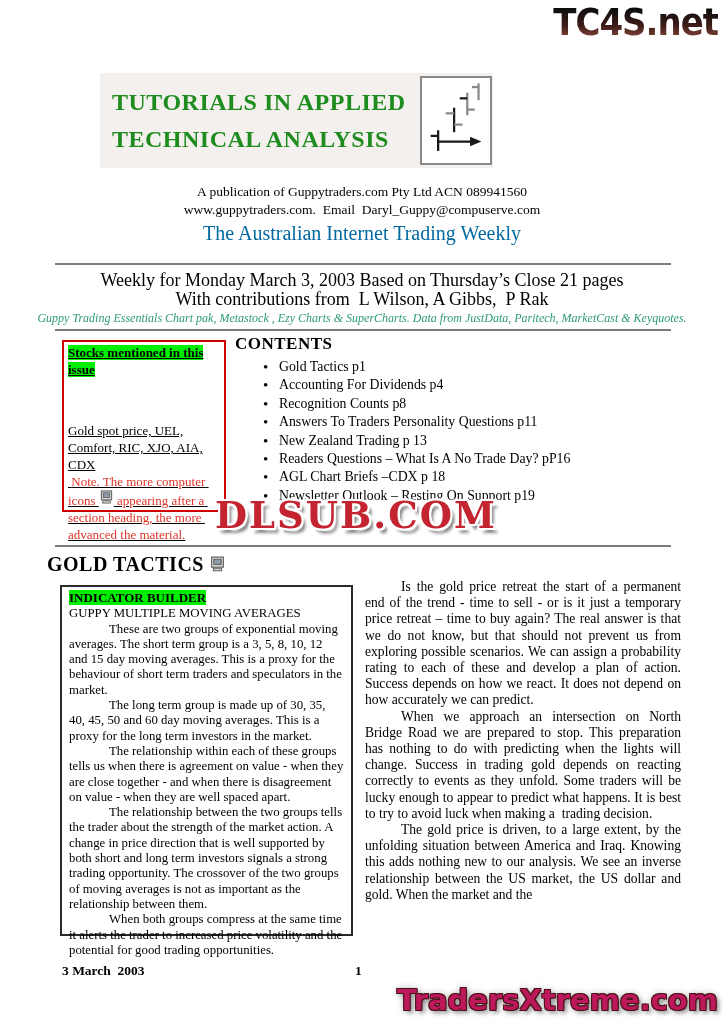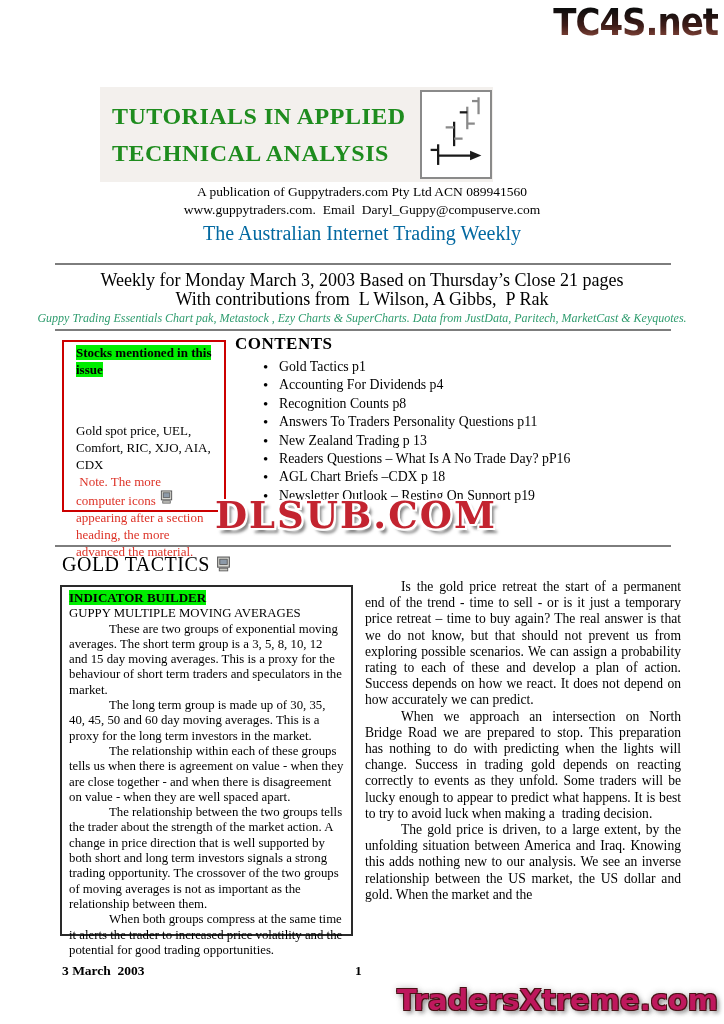--- a/index.html
+++ b/index.html
@@ -32,21 +32,21 @@
     position:absolute; right:6px; top:983px;
     font-family:"DejaVu Sans", sans-serif; font-weight:bold;
     font-size:29px; letter-spacing:0px; color:#be185d;
     text-shadow:
       -1px -1px 0 #4a1216, 1px -1px 0 #4a1216, -1px 1px 0 #4a1216, 1px 1px 0 #4a1216,
       0 0 7px rgba(150,150,150,.9), 3px 3px 4px rgba(120,120,120,.8);
   }
 
   
   .masthead {
-    position:absolute; left:100px; top:87px; width:393px; height:95px;
+    position:absolute; left:100px; top:73px; width:393px; height:95px;
     background:#f3f0ed; display:flex; align-items:center;
   }
   .masthead-title {
     flex:1; padding-left:12px;
     font-weight:bold; font-size:24px; line-height:37px;
     color:#1e8c1e; letter-spacing:0.5px;
   }
   .chart-iconbox {
     width:72px; height:89px; background:#ffffff;
     border:2px solid #8a8a8a; margin-right:1px; flex:none;
@@ -59,42 +59,42 @@
 
   .rule { position:absolute; left:55px; width:616px; height:2px; background:#7d7d7d; }
 
   .issue { position:absolute; left:0; top:271px; width:724px; text-align:center; }
   .issue .l { font-size:18px; line-height:18.5px; white-space:pre-wrap; }
   .issue .tools { font-size:12px; font-style:italic; color:#2e9c6e; margin-top:3px; white-space:pre-wrap; }
 
   
   .stocksbox {
     position:absolute; left:62px; top:340px; width:164px; height:172px;
-    border:2px solid #cc0000; padding:2px 12px;
-    font-size:13px; line-height:17px;
+    border:2px solid #cc0000; padding:2px 4px;
+    font-size:13px; line-height:17px;text-decoration:underline;
   }
   .stocksbox .head { font-weight:bold; background:#00ee00; display:inline; }
   .stocksbox .stocks { margin-top:44px; }
   .stocksbox .note { color:#dd3328; white-space:pre-wrap; }
 
   
   .contents { position:absolute; left:235px; top:334px; width:420px; }
   .contents h2 { font-size:17px; font-weight:bold; letter-spacing:0.5px; }
   .contents ul { list-style:none; margin-top:4px; }
   .contents li {
     font-size:13.8px; line-height:18.4px; padding-left:44px; position:relative;
   }
   .contents li::before {
     content:"•"; position:absolute; left:28px; font-size:15px;
   }
 
   
   .gold-heading {
-    position:absolute; left:62px; top:553px;
-    font-size:20px; font-weight:normal; letter-spacing:0.5px;
+    position:absolute; left:47px; top:553px;
+    font-size:20px; font-weight:bold; letter-spacing:0.5px;
   }
   .gold-heading svg { vertical-align:-2px; margin-left:5px; }
 
   .indicatorbox {
     position:absolute; left:60px; top:585px; width:293px; height:351px;
     border:2px solid #2a2a2a; padding:3px 7px;
     font-size:12.8px; line-height:15.3px;
   }
   .indicatorbox .label { font-weight:bold; background:#00ee00; display:inline; font-size:13px; }
   .indicatorbox .subhead { margin-bottom:0px; }

